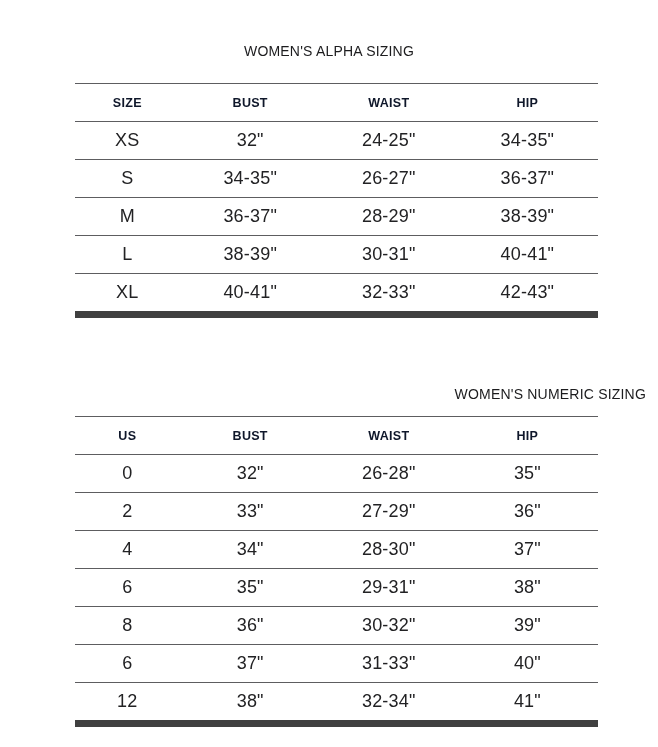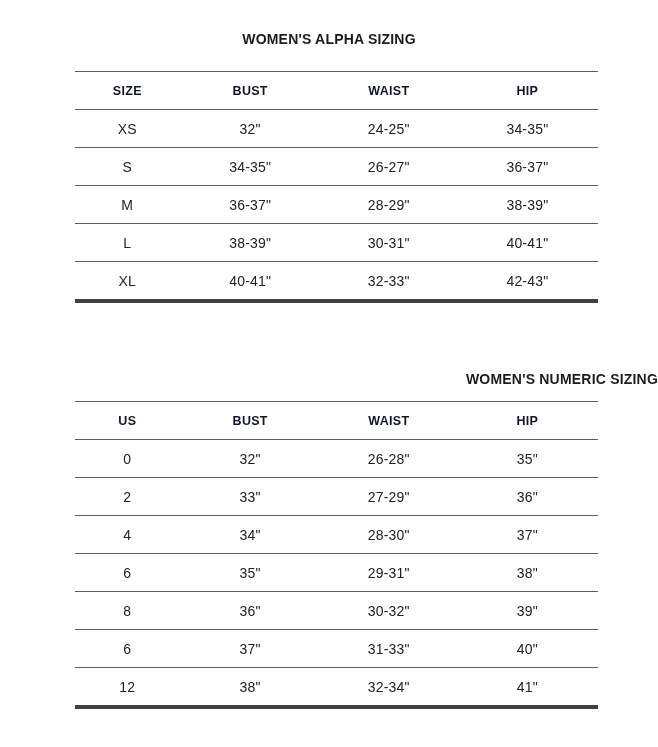--- a/index.html
+++ b/index.html
@@ -11,24 +11,24 @@
     width: 658px;
     height: 747px;
     font-family: "Liberation Sans", sans-serif;
     color: #1c1c1e;
     overflow: hidden;
   }
   .size-guide {
     padding-top: 32px;
   }
   .table-title {
-    margin: 0;
+    margin: 12px;
     text-align: center;
     font-size: 14px;
-    font-weight: bold;
+    font-weight: normal;
     line-height: 15px;
     letter-spacing: 0.2px;
     color: #1c1c1e;
   }
   .table-wrap {
     margin: 24px 60px 0 75px;
   }
   .table-wrap.second {
     margin-top: 14px;
   }
@@ -43,30 +43,30 @@
   }
   table.size-table th,
   table.size-table td {
     height: 37px;
     text-align: center;
     vertical-align: middle;
     border-top: 1px solid #5d5d60;
     padding: 0;
   }
   table.size-table tr:last-child td {
-    border-bottom: 4px solid #404040;
+    border-bottom: 7px solid #404040;
   }
   table.size-table th {
     font-size: 12.5px;
     font-weight: bold;
     letter-spacing: 0.3px;
     color: #0f172a;
   }
   table.size-table td {
-    font-size: 14px;
+    font-size: 18px;
     font-weight: normal;
     letter-spacing: 0.2px;
     color: #222224;
   }
 </style>
 </head>
 <body>
 
 <div class="size-guide">
 

